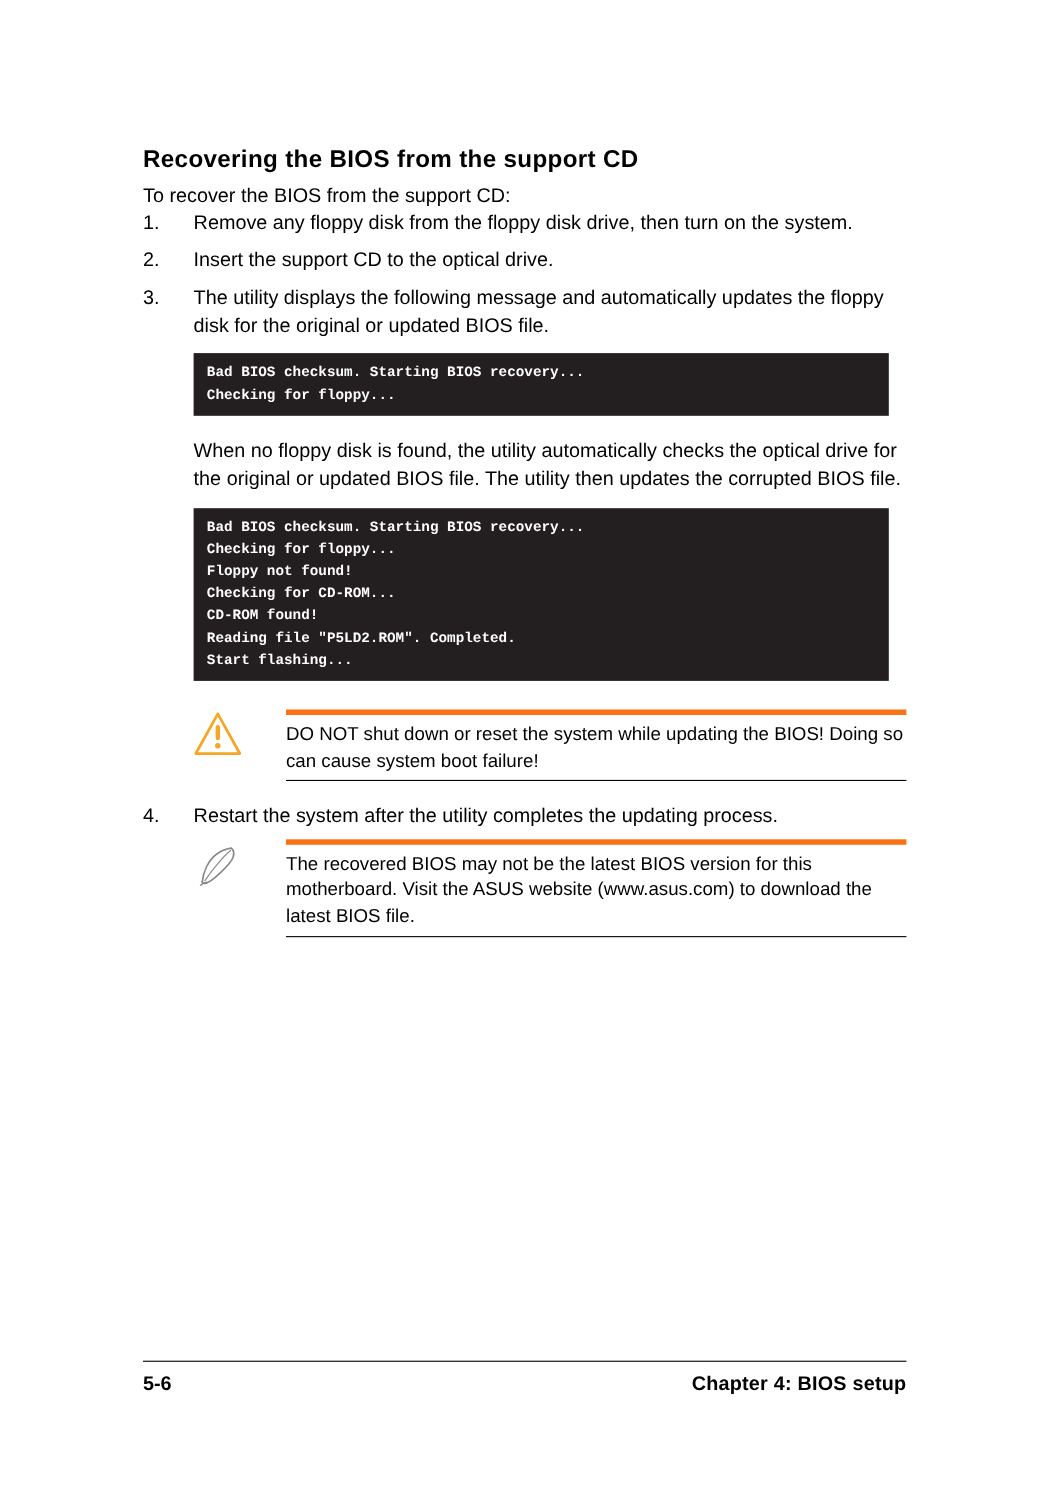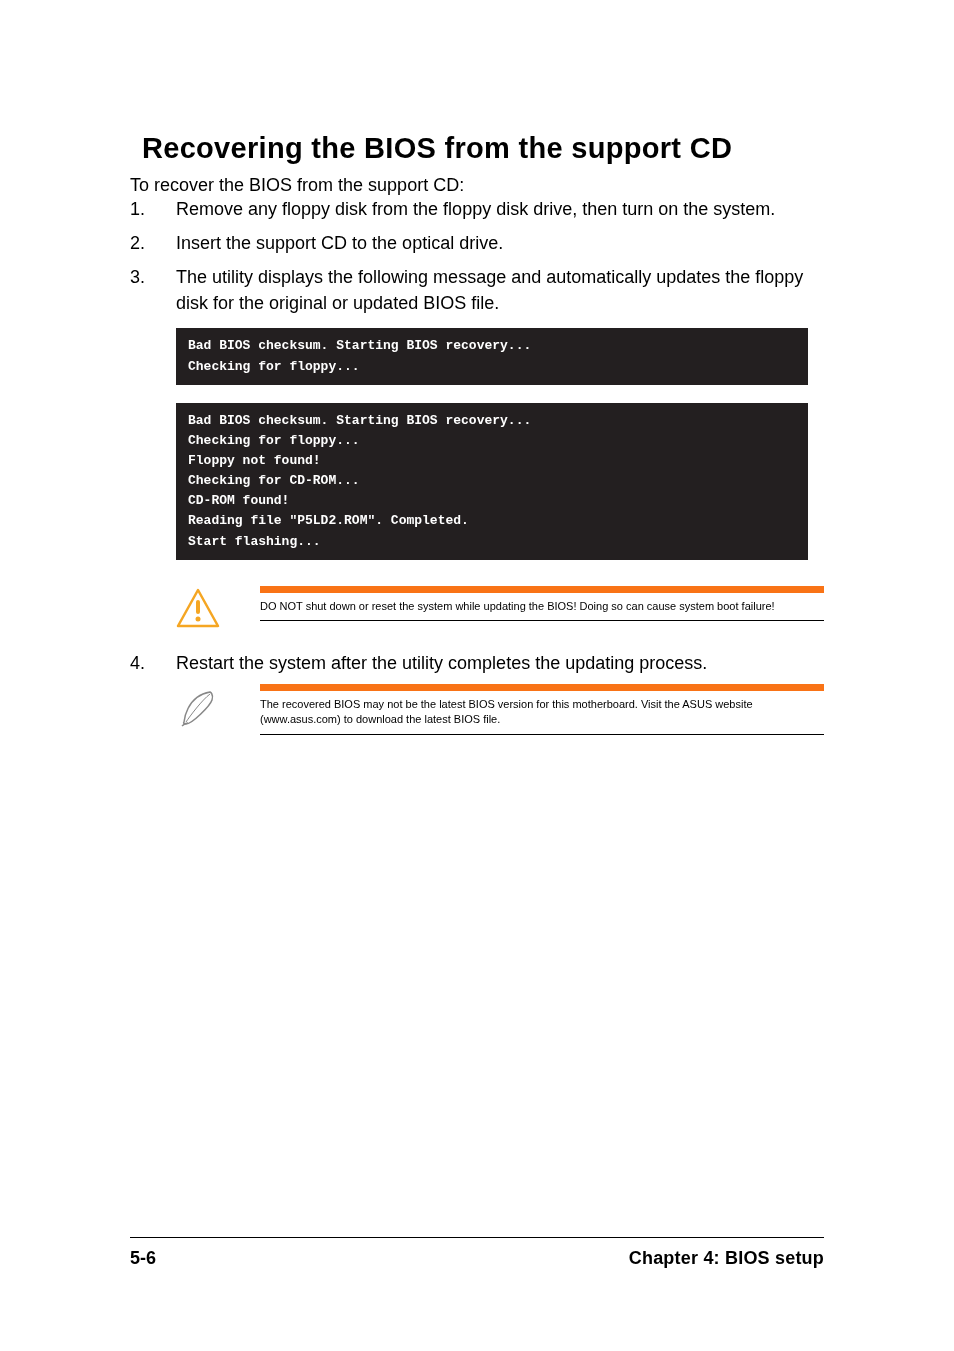--- a/index.html
+++ b/index.html
@@ -6,25 +6,24 @@
   body {
     font-family: Arial, Helvetica, sans-serif;
     background: #fff;
     color: #000;
     width: 954px;
     height: 1351px;
     position: relative;
     padding: 132px 130px 0 130px;
   }
   .heading {
-    font-size: 29px;
+    font-size: 22px;
     font-weight: bold;
     margin-bottom: 10px;
     letter-spacing: 0.3px;
-    margin-left: 12px;
   }
   .intro {
     font-size: 18px;
   }
   .list {
     list-style: none;
   }
   .list-item {
     display: flex;
     font-size: 18px;
@@ -58,23 +57,23 @@
     margin: 8px 0 18px 46px;
   }
   .callout-icon {
     width: 44px;
     flex-shrink: 0;
     margin-right: 40px;
     padding-top: 2px;
   }
   .callout-body {
     flex: 1;
-    font-size: 11px;
+    font-size: 17px;
     line-height: 1.4;
-    border-top: 7px solid #f97316;
+    border-top: 5px solid #f97316;
     border-bottom: 1px solid #000;
     padding: 6px 0;
   }
   .footer {
     position: absolute;
     bottom: 82px;
     left: 130px;
     right: 130px;
     border-top: 1px solid #000;
     padding-top: 10px;
@@ -99,20 +98,21 @@
   <li class="list-item">
     <span class="list-num">2.</span>
     <span class="list-body">Insert the support CD to the optical drive.</span>
   </li>
   <li class="list-item">
     <span class="list-num">3.</span>
     <div class="list-body">
       <div>The utility displays the following message and automatically updates the floppy disk for the original or updated BIOS file.</div>
       <div class="code-block">Bad BIOS checksum. Starting BIOS recovery...
 Checking for floppy...</div>
+      <div class="after-code">When no floppy disk is found, the utility automatically checks the optical drive for the original or updated BIOS file. The utility then updates the corrupted BIOS file.</div>
       <div class="code-block">Bad BIOS checksum. Starting BIOS recovery...
 Checking for floppy...
 Floppy not found!
 Checking for CD-ROM...
 CD-ROM found!
 Reading file "P5LD2.ROM". Completed.
 Start flashing...</div>
     </div>
   </li>
 </ol>

